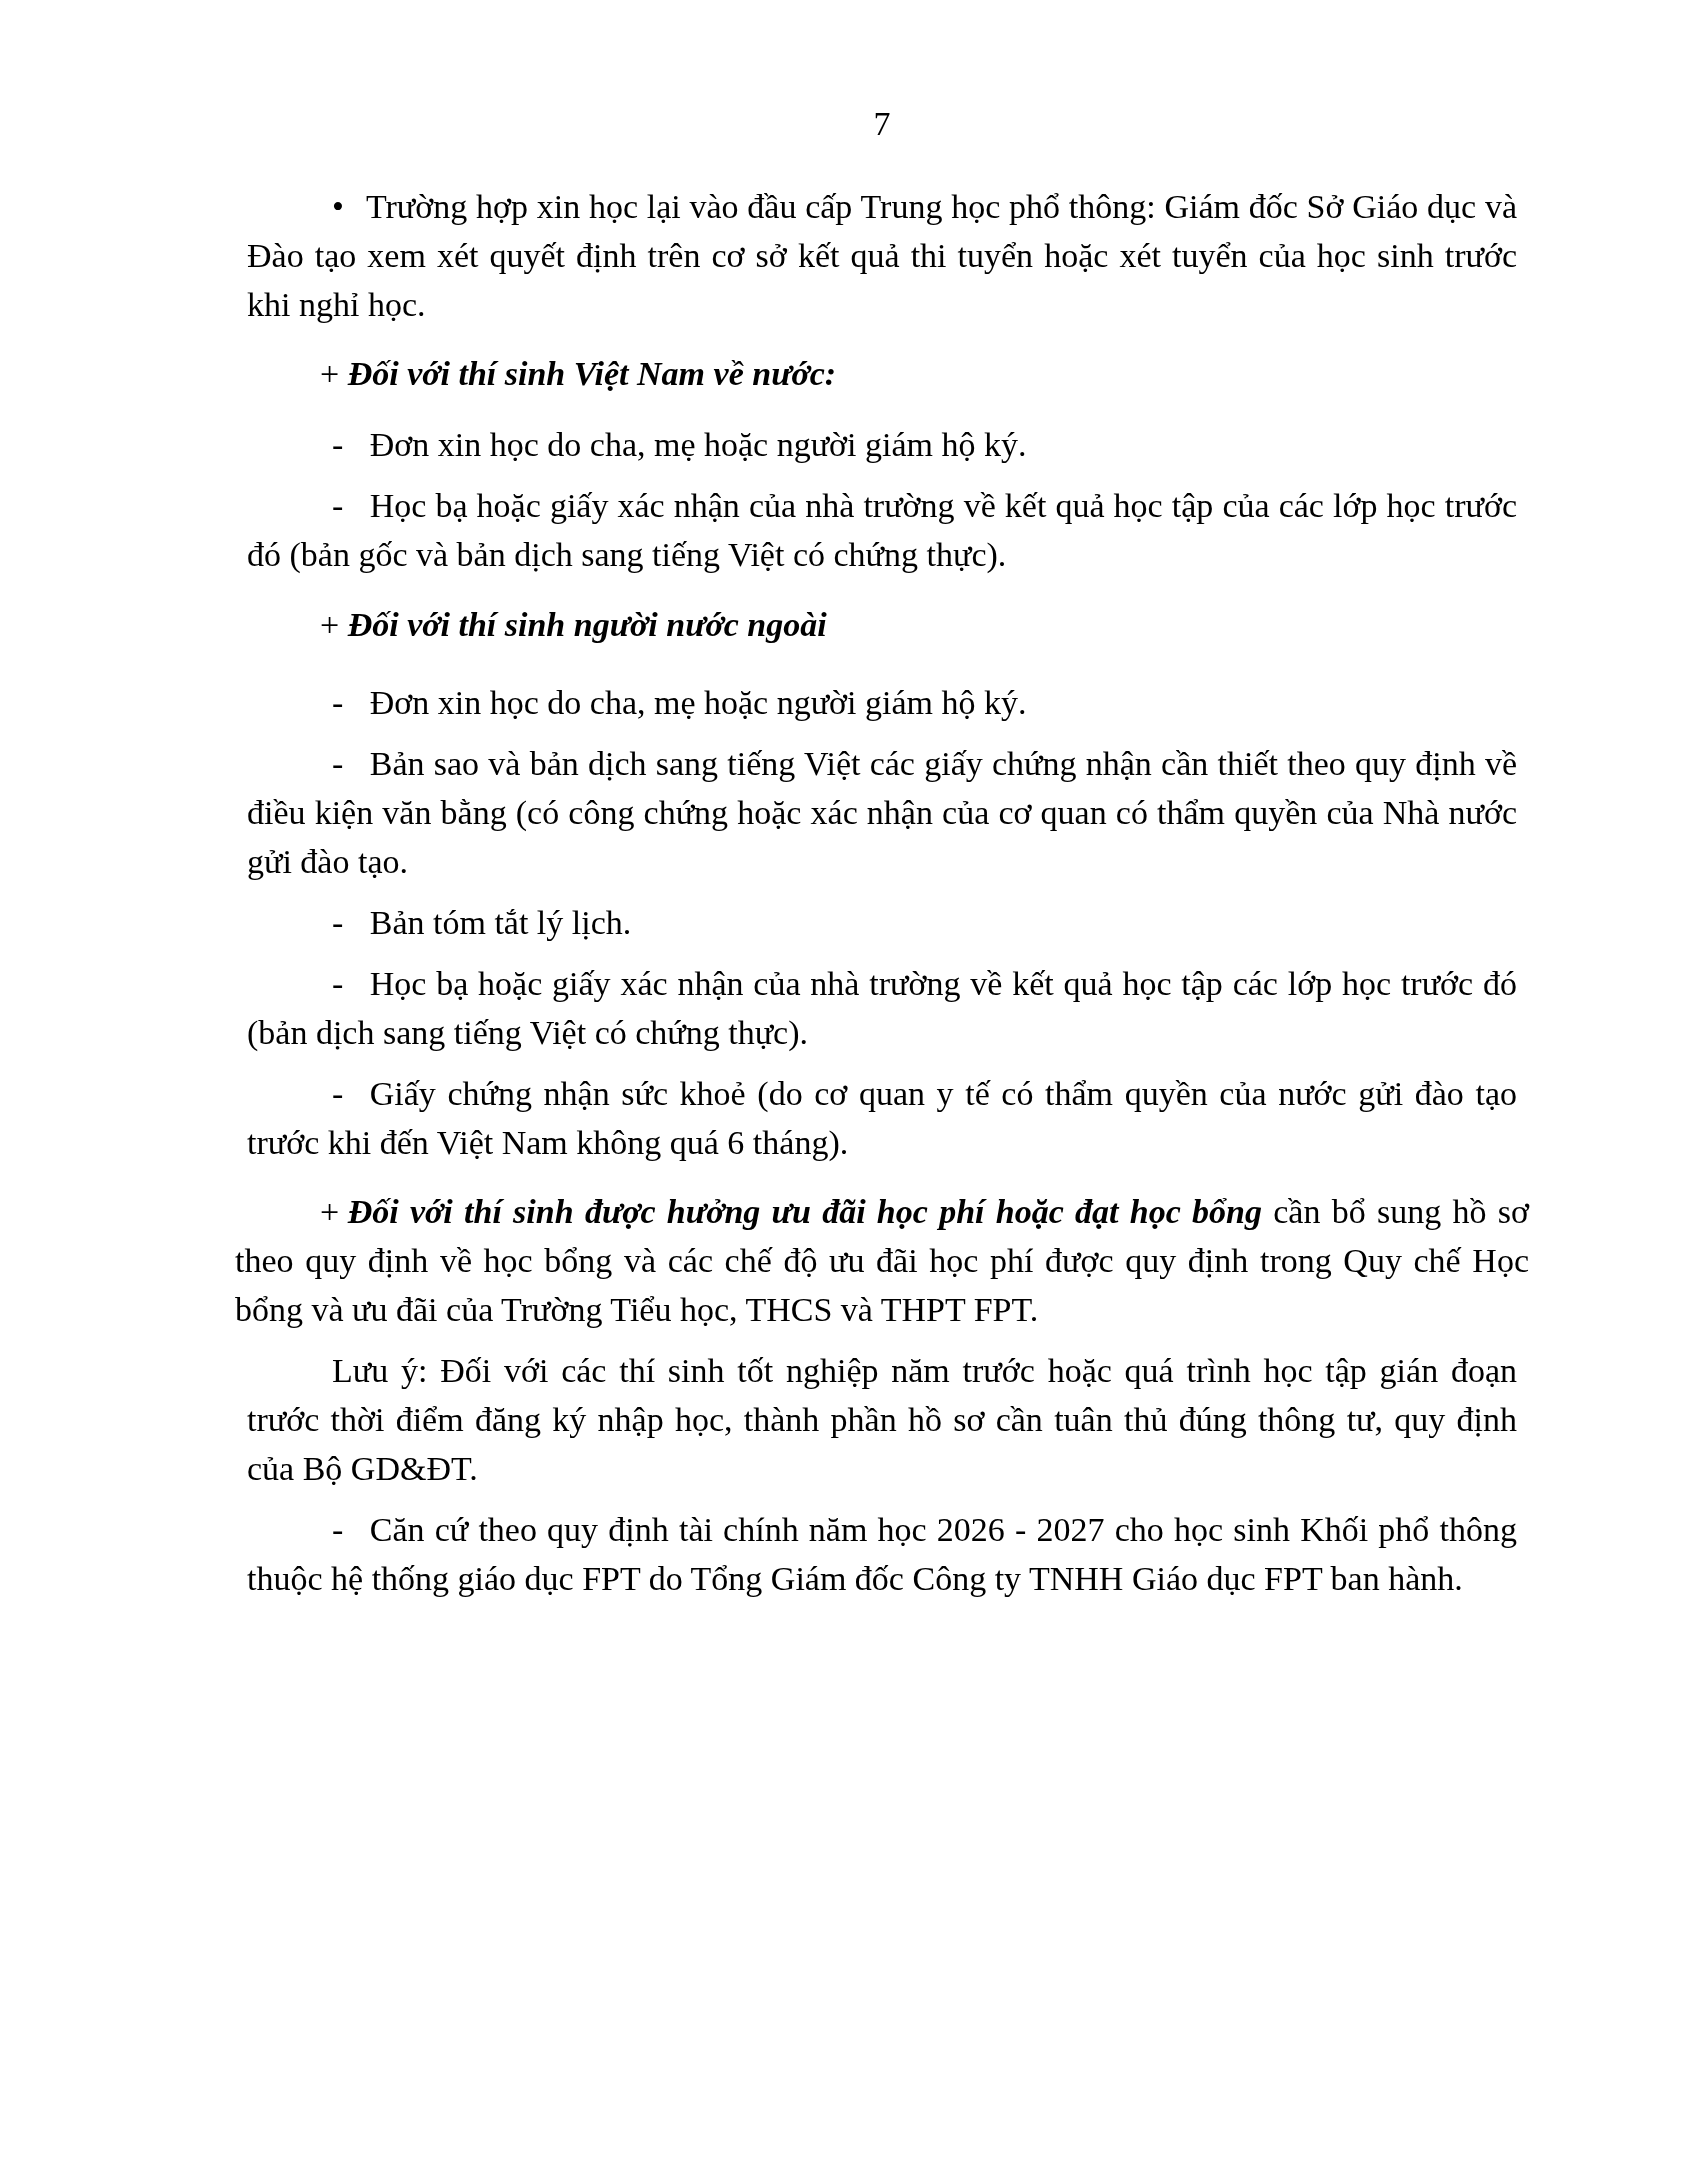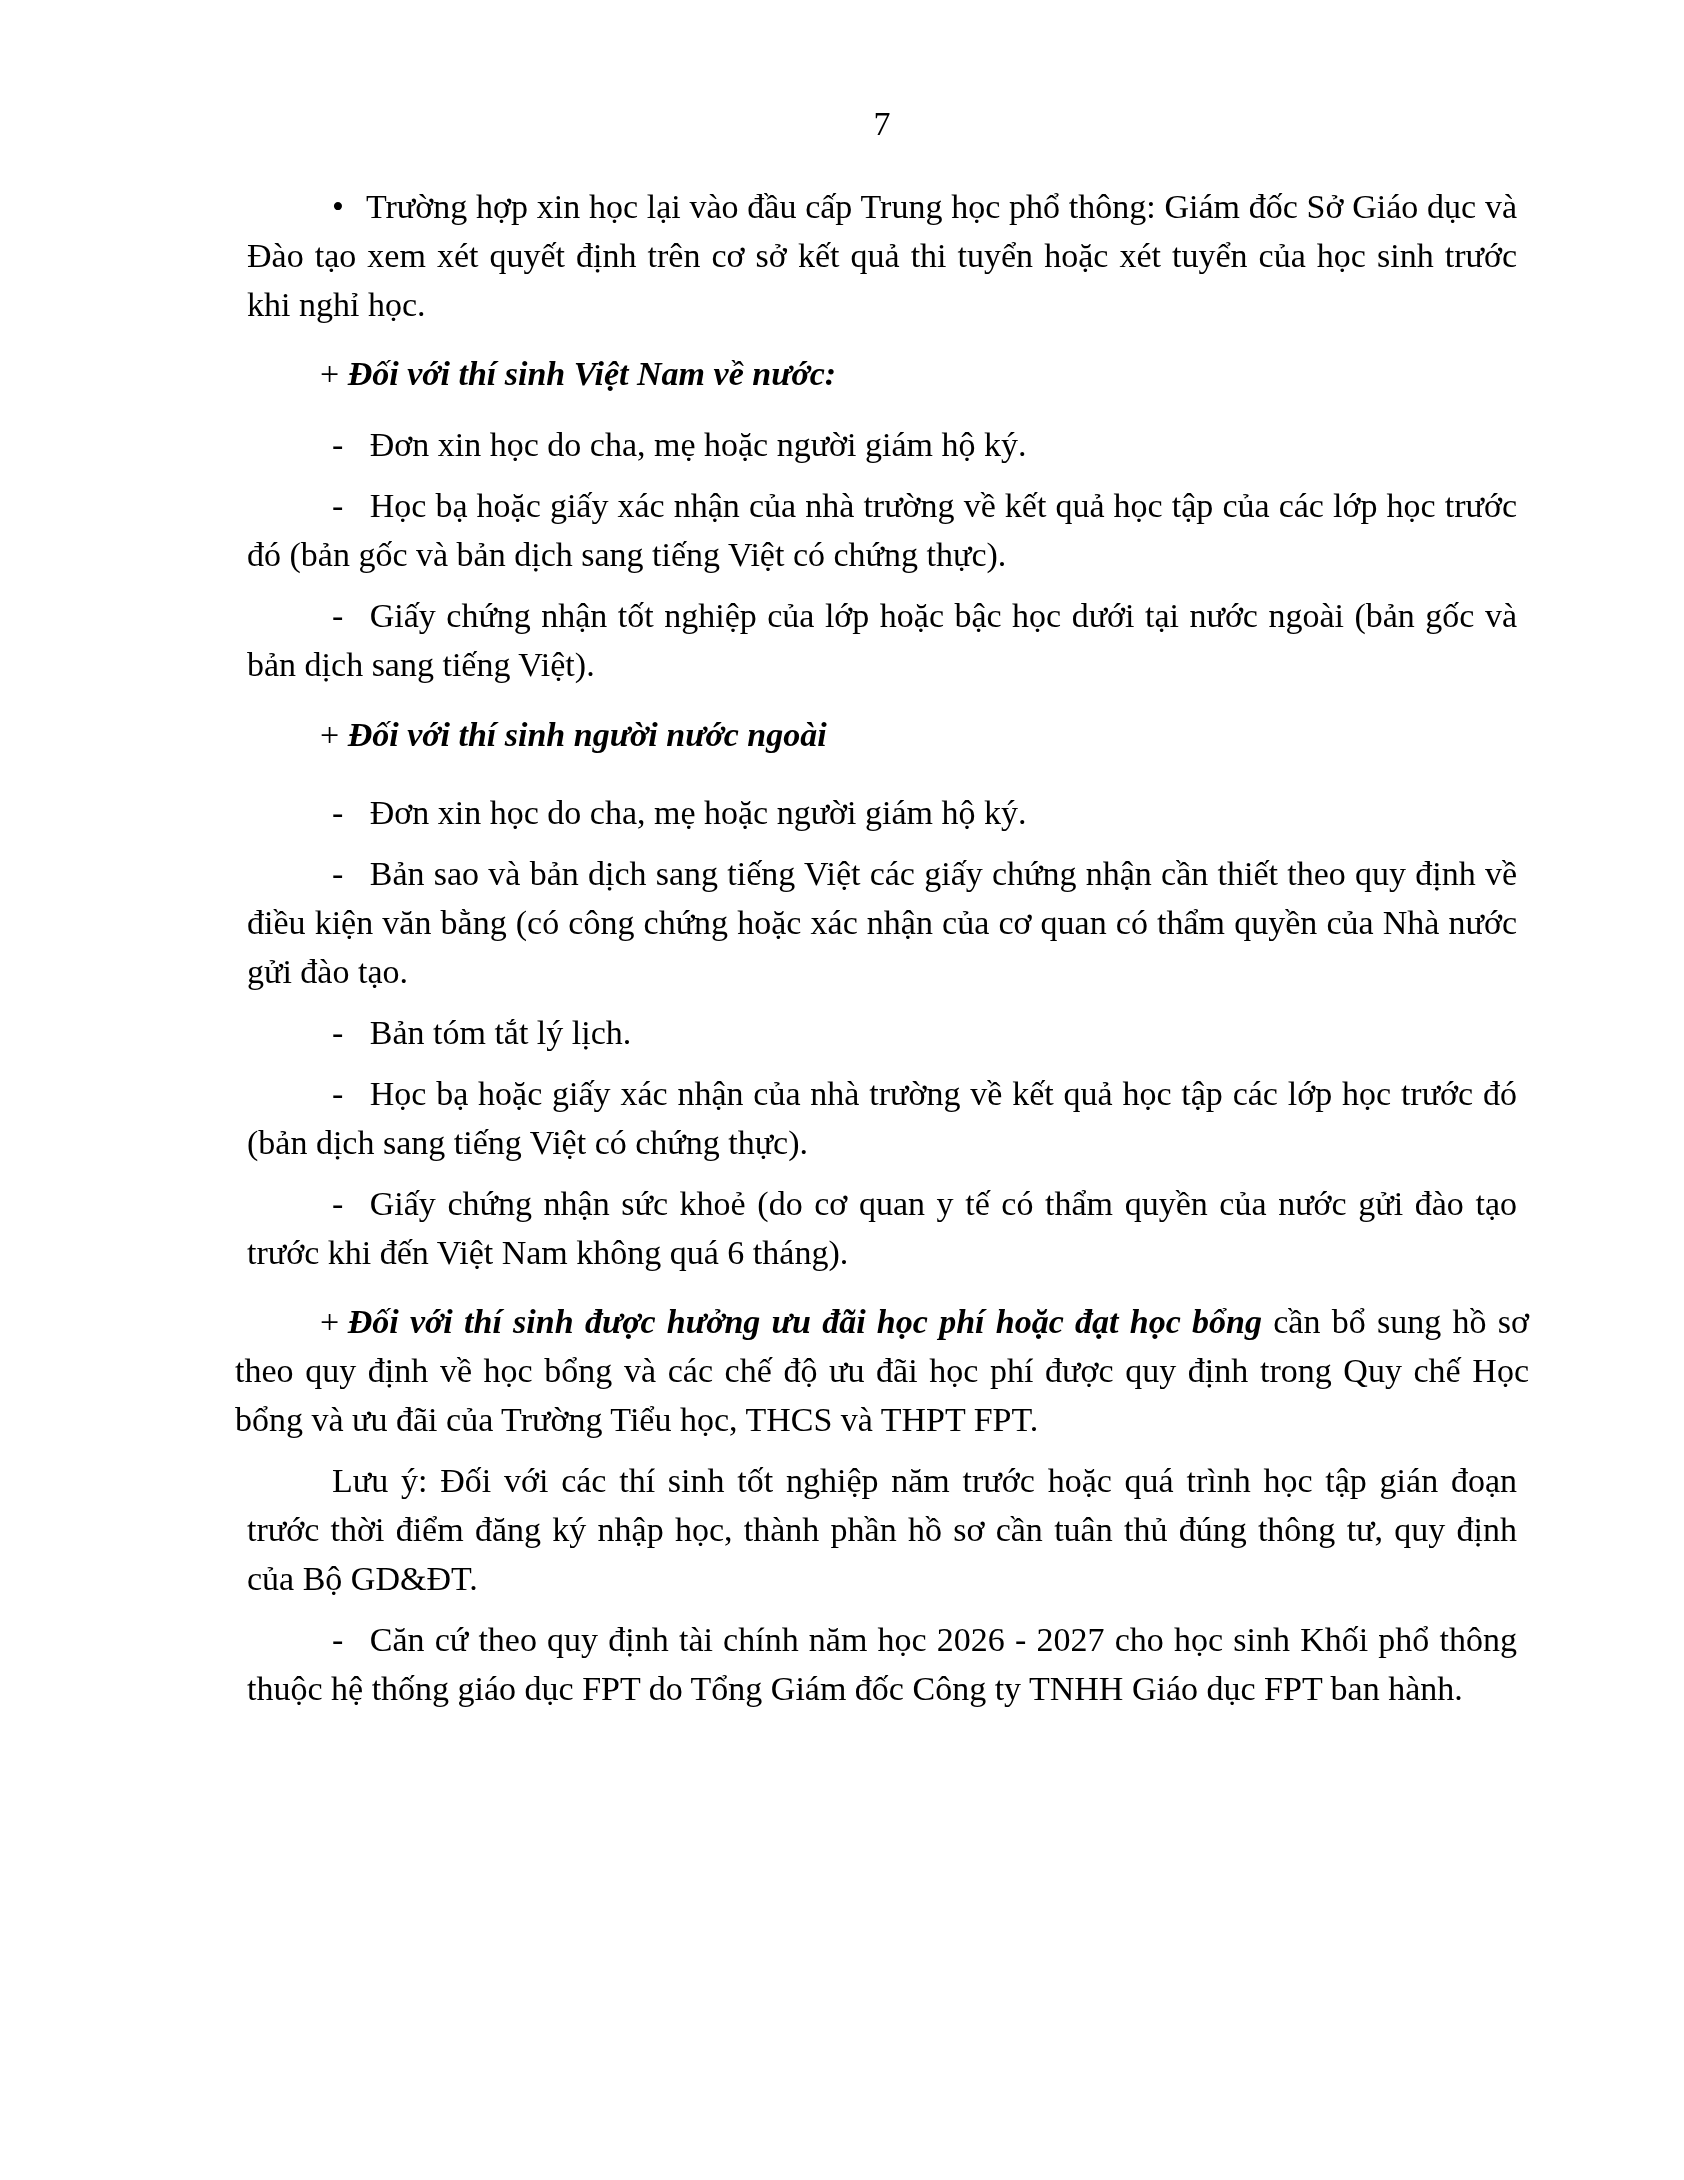--- a/index.html
+++ b/index.html
@@ -57,21 +57,20 @@
 <div class="page">
 
   <div class="page-number">7</div>
 
   <p><span class="marker bullet">•</span><span>Trường hợp xin học lại vào đầu cấp Trung học phổ thông: Giám đốc Sở Giáo dục và Đào tạo xem xét quyết định trên cơ sở kết quả thi tuyển hoặc xét tuyển của học sinh trước khi nghỉ học.</span></p>
 
   <p class="heading h1"><span class="plus">+</span><span class="bi">Đối với thí sinh Việt Nam về nước:</span></p>
 
   <p><span class="marker dash">-</span><span>Đơn xin học do cha, mẹ hoặc người giám hộ ký.</span></p>
   <p><span class="marker dash">-</span><span>Học bạ hoặc giấy xác nhận của nhà trường về kết quả học tập của các lớp học trước đó (bản gốc và bản dịch sang tiếng Việt có chứng thực).</span></p>
-  <p><span class="marker dash">-</span><span>Giấy chứng nhận tốt nghiệp của lớp hoặc bậc học dưới tại nước ngoài (bản gốc và bản dịch sang tiếng Việt).</span></p>
 
   <p class="heading h2"><span class="plus">+</span><span class="bi">Đối với thí sinh người nước ngoài</span></p>
 
 
   <p><span class="marker dash">-</span><span>Đơn xin học do cha, mẹ hoặc người giám hộ ký.</span></p>
   <p><span class="marker dash">-</span><span>Bản sao và bản dịch sang tiếng Việt các giấy chứng nhận cần thiết theo quy định về điều kiện văn bằng (có công chứng hoặc xác nhận của cơ quan có thẩm quyền của Nhà nước gửi đào tạo.</span></p>
   <p><span class="marker dash">-</span><span>Bản tóm tắt lý lịch.</span></p>
   <p><span class="marker dash">-</span><span>Học bạ hoặc giấy xác nhận của nhà trường về kết quả học tập các lớp học trước đó (bản dịch sang tiếng Việt có chứng thực).</span></p>
   <p><span class="marker dash">-</span><span>Giấy chứng nhận sức khoẻ (do cơ quan y tế có thẩm quyền của nước gửi đào tạo trước khi đến Việt Nam không quá 6 tháng).</span></p>
 

